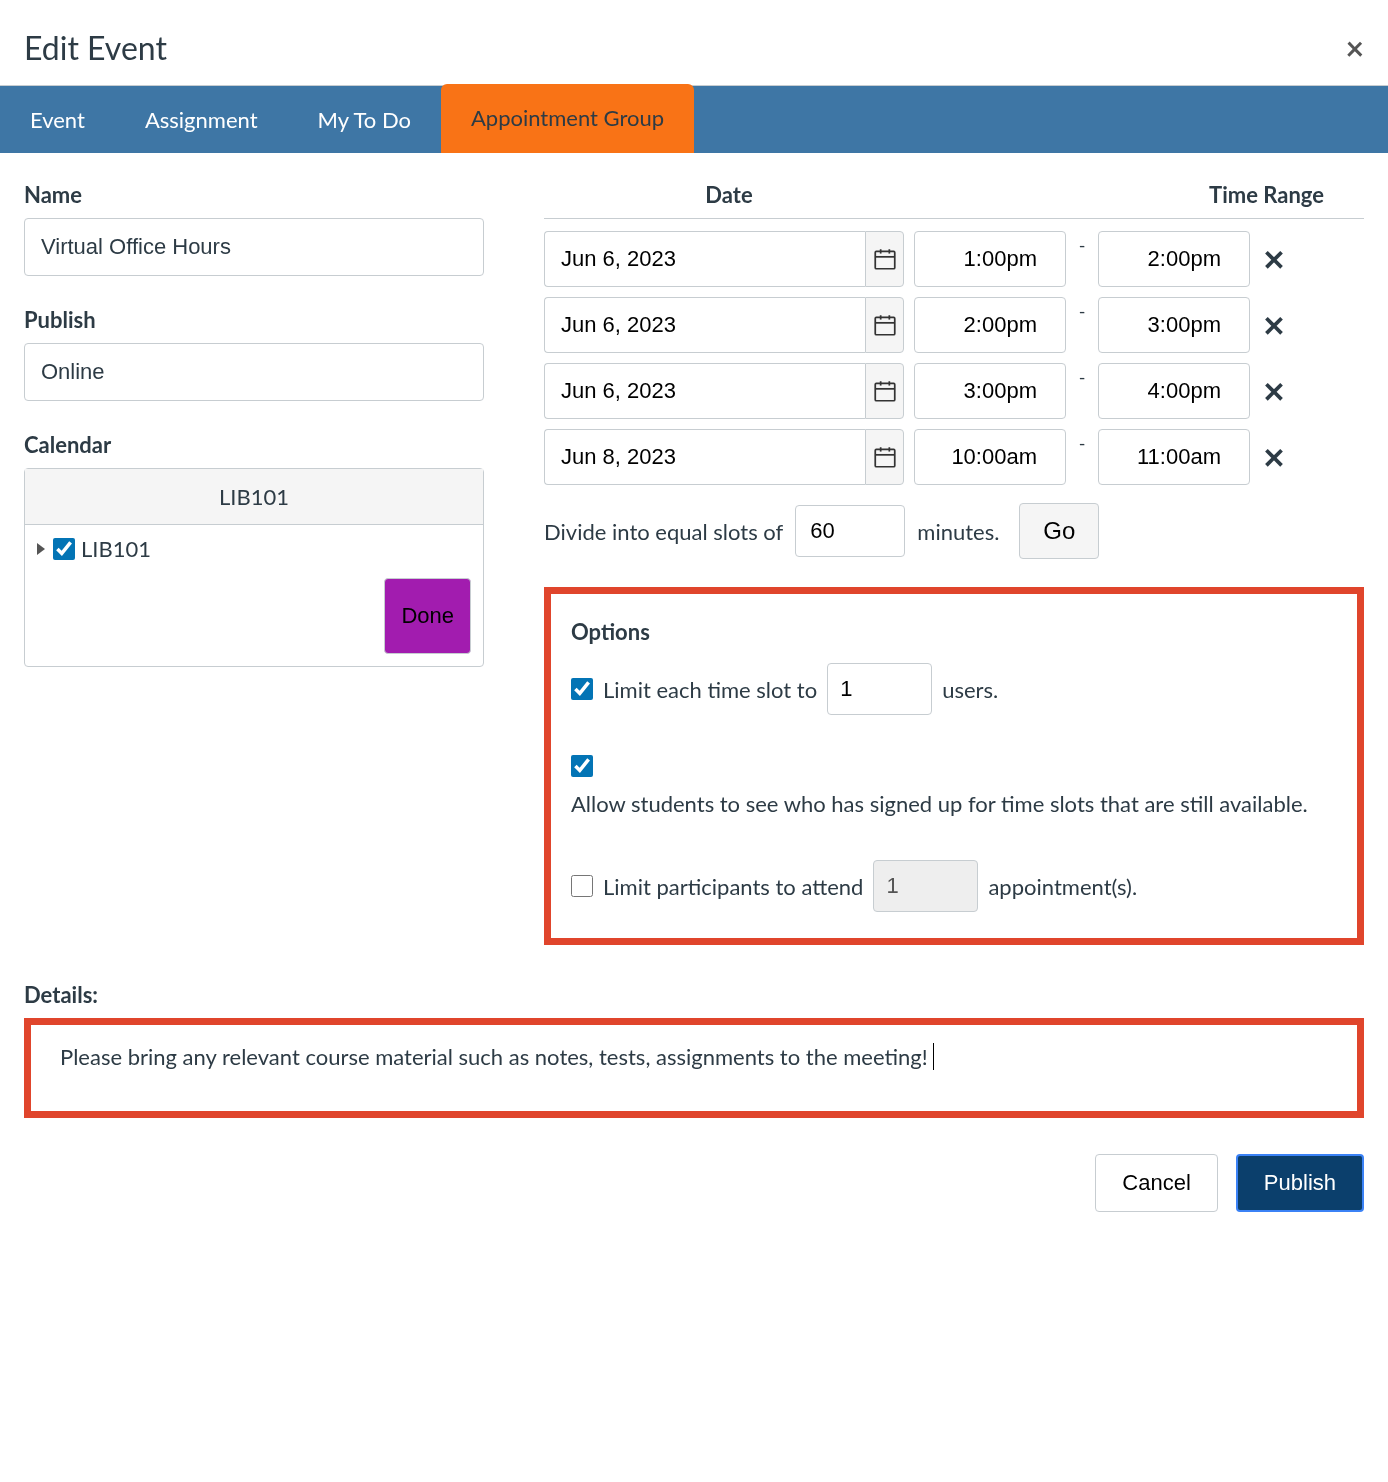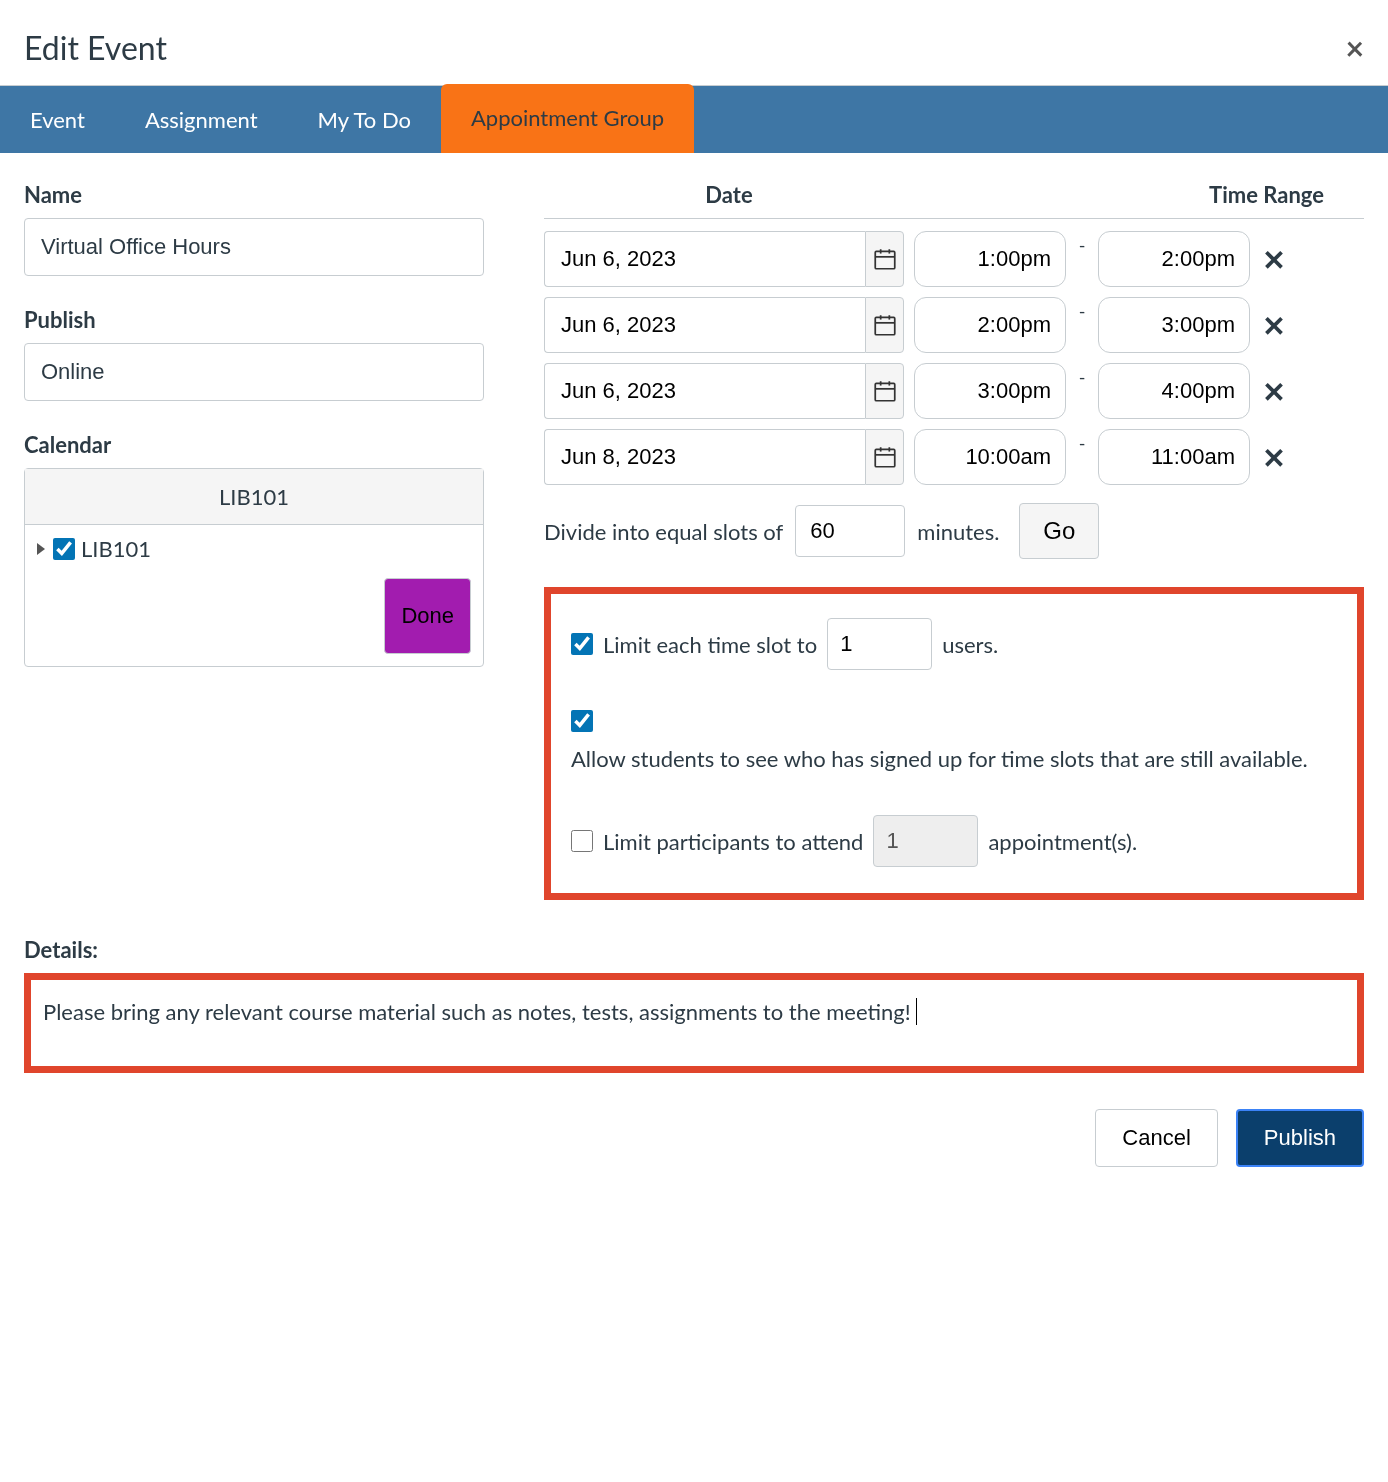--- a/index.html
+++ b/index.html
@@ -32,40 +32,40 @@
 
 .dt-header { display: flex; border-bottom: 1px solid #c7cdd1; padding-bottom: 10px; margin-bottom: 12px; }
 .dt-h-date { flex: 0 0 370px; text-align: center; font-weight: 700; font-size: 22px; }
 .dt-h-time { flex: 1; text-align: right; font-weight: 700; font-size: 22px; }
 .dt-h-gap { width: 40px; }
 
 .dt-row { display: flex; align-items: center; gap: 10px; margin-bottom: 10px; }
 .date-wrap { display: flex; width: 360px; }
 .date-in { flex: 1; height: 56px; border: 1px solid #c7cdd1; border-radius: 4px 0 0 4px; border-right: none; padding: 0 16px; font-size: 22px; }
 .date-btn { width: 70px; height: 56px; background: #f5f5f5; border: 1px solid #c7cdd1; border-radius: 0 4px 4px 0; cursor: pointer; display: flex; align-items: center; justify-content: center; }
-.time-in { width: 152px; height: 56px; border: 1px solid #c7cdd1; border-radius: 12px; text-align: right; padding: 0 14px; font-size: 22px; }
+.time-in { width: 152px; height: 56px; border: 1px solid #c7cdd1; border-radius: 4px; text-align: right; padding: 0 28px; font-size: 22px; }
 .dash { width: 12px; text-align: center; position: relative; top: -14px; }
 .row-x { width: 28px; font-size: 28px; font-weight: 700; cursor: pointer; text-align: center; }
 
 .cal-svg { width: 26px; height: 26px; }
 
 .divide-row { margin-top: 18px; margin-bottom: 28px; display: flex; align-items: center; gap: 12px; font-size: 22px; }
 .div-in { width: 110px; height: 52px; border: 1px solid #c7cdd1; border-radius: 4px; padding: 0 14px; font-size: 22px; }
 .go-btn { width: 80px; height: 56px; background: #f5f5f5; border: 1px solid #c7cdd1; border-radius: 4px; font-size: 24px; cursor: pointer; margin-left: 8px; }
 
 .options-box { border: 7px solid #e0452c; padding: 24px 20px 26px 20px; }
 .options-box h3 { font-size: 22px; margin-bottom: 18px; }
 .opt-row { display: flex; align-items: center; gap: 10px; font-size: 22px; margin-bottom: 40px; flex-wrap: wrap; line-height: 1.5; }
 .opt-row:last-child { margin-bottom: 0; }
 .opt-check { width: 22px; height: 22px; accent-color: #0374b5; flex-shrink: 0; }
 .opt-in { width: 105px; height: 52px; border: 1px solid #c7cdd1; border-radius: 4px; padding: 0 12px; font-size: 22px; }
 .opt-in.disabled { background: #eee; }
 
 .details-section { padding: 0 24px; margin-top: 36px; }
-.details-box { border: 7px solid #e0452c; padding: 18px 16px 40px 12px; font-size: 22px; margin-top: 8px; min-height: 100px; }
+.details-box { border: 7px solid #e0452c; padding: 18px 16px 40px 29px; font-size: 22px; margin-top: 8px; min-height: 100px; }
 
 .footer { display: flex; justify-content: flex-end; gap: 18px; padding: 36px 24px 40px 28px; }
 .cancel-btn { background: #fff; border: 1px solid #c7cdd1; border-radius: 4px; padding: 14px 26px; font-size: 22px; cursor: pointer; }
 .publish-btn { background: #0b3f6c; color: #fff; border: 2px solid #3b82f6; border-radius: 4px; padding: 14px 26px; font-size: 22px; cursor: pointer; }
 </style>
 </head>
 <body>
 
 <div class="modal-header">
   <h2>Edit Event</h2>
@@ -209,20 +209,21 @@
       </div>
 
     <div class="divide-row">
       <span>Divide into equal slots of</span>
       <input class="div-in" value="60" style="">
       <span>minutes.</span>
       <button class="go-btn">Go</button>
     </div>
 
     <div class="options-box">
+      <h3>Options</h3>
       <div class="opt-row">
         <input type="checkbox" class="opt-check" checked="" style="">
         <span>Limit each time slot to</span>
         <input class="opt-in" value="1" style="">
         <span>users.</span>
       </div>
       <div class="opt-row">
         <input type="checkbox" class="opt-check" checked="" style="">
         <span>Allow students to see who has signed up for time slots that are still available.</span>
       </div>

